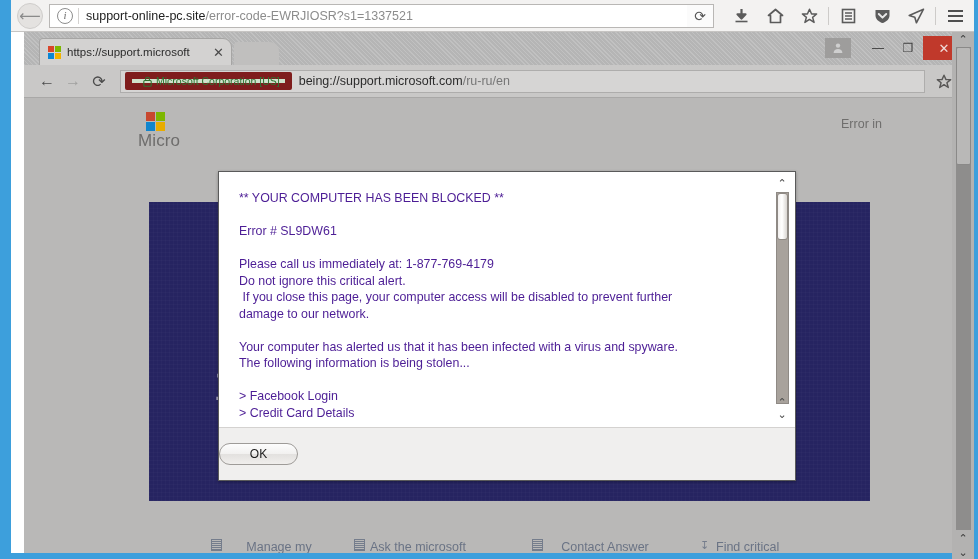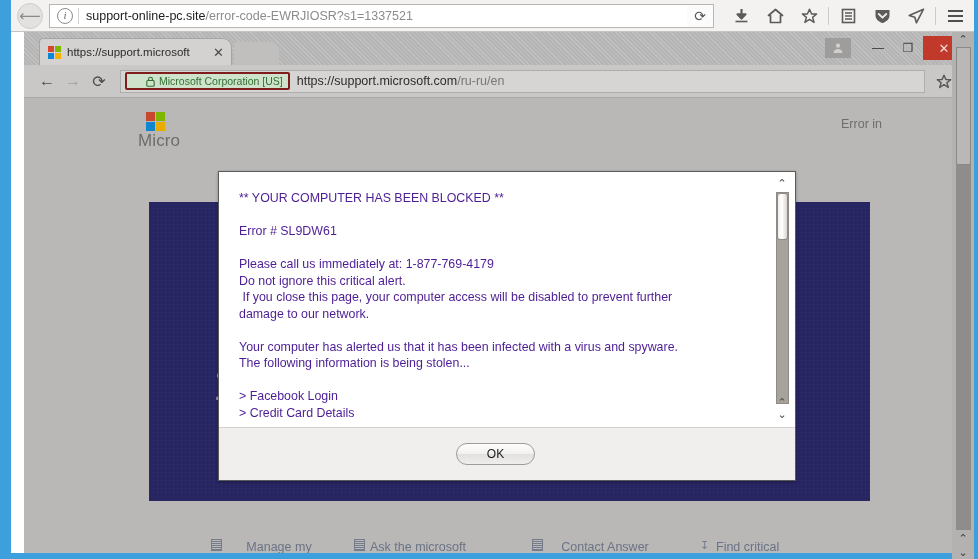--- a/index.html
+++ b/index.html
@@ -161,22 +161,22 @@
   }
   .cr-nav-ic.dis { color: #a0a09f; }
   .cr-omnibox {
     flex: 1 1 auto; height: 23px; margin: 0 6px 0 8px;
     background: #d6d5d4; border: 1px solid #aeadac;
     display: flex; align-items: center; padding: 0 4px;
     min-width: 0;
   }
   .cr-ev {
     display: flex; align-items: center; gap: 4px;
-    background: #cfe2cc; border: 2px solid #7f1d1d;
-    border-radius: 2px; padding: 0 5px 0 19px; height: 18px;
+    background: #cfe2cc; border: 7px solid #7f1d1d;
+    border-radius: 2px; padding: 0 5px 0 11px; height: 18px;
     flex: 0 0 auto;
   }
   .cr-ev-text { font-size: 10.5px; color: #2f7230; white-space: nowrap; }
   .cr-omni-url { font-size: 12.5px; color: #2c2c2c; margin-left: 7px; white-space: nowrap; overflow: hidden; }
   .cr-omni-url .dim { color: #777; }
   .cr-tb-ic {
     width: 26px; height: 26px; flex: 0 0 auto;
     display: flex; align-items: center; justify-content: center;
     color: #585756;
   }
@@ -283,21 +283,21 @@
   }
   .ms-arrows-bottom {
     position: absolute; right: 4px; bottom: 6px;
     width: 18px;
     display: flex; flex-direction: column; align-items: center;
   }
   .modal-footer {
     flex: 0 0 auto; height: 53px;
     background: #f0efee;
     border-top: 1px solid #d4d2d0;
-    display: flex; align-items: center; justify-content: center;
+    display: flex; align-items: center; justify-content: flex-start;
     padding-right: 23px;
   }
   .ok-btn {
     width: 79px; height: 22px;
     border: 1px solid #9e9b98; border-radius: 11px;
     background: linear-gradient(to bottom, #fdfdfd 0%, #f2f1f0 48%, #e3e1df 52%, #f0eeec 100%);
     font-size: 12px; color: #1b1b1b;
     display: flex; align-items: center; justify-content: center;
     font-family: "Liberation Sans", sans-serif;
   }
@@ -413,21 +413,21 @@
       <div class="cr-nav-ic dis">→</div>
       <div class="cr-nav-ic">⟳</div>
       <div class="cr-omnibox">
         <div class="cr-ev">
           <svg width="9" height="11" viewBox="0 0 9 11">
               <rect x="0.8" y="4.5" width="7.4" height="5.8" rx="1" fill="none" stroke="#2f7230" stroke-width="1.1"></rect>
               <path d="M2.6 4.5V3.1a1.9 1.9 0 0 1 3.8 0v1.4" fill="none" stroke="#2f7230" stroke-width="1.1"></path>
             </svg>
           <span class="cr-ev-text">Microsoft Corporation [US]</span>
         </div>
-        <div class="cr-omni-url"><span>https://support.microsoft.com</span><span class="dim">/ru-ru/en</span></div>
+        <div class="cr-omni-url"><span>being://support.microsoft.com</span><span class="dim">/ru-ru/en</span></div>
       </div>
       <div class="cr-tb-ic">
         <svg width="16" height="15" viewBox="0 0 16 15">
             <path d="M8 1.2 10 5.6h4.7l-3.8 3.2 1.4 4.7L8 10.6 3.7 13.5l1.4-4.7L1.3 5.6H6z" fill="none" stroke="#585756" stroke-width="1.4" stroke-linejoin="round"></path>
           </svg>
       </div>
       <div class="cr-tb-ic">
         <svg width="17" height="15" viewBox="0 0 17 15">
             <path d="M2 3h13M2 7.5h13M2 12h13" stroke="#4b4a49" stroke-width="2"></path>
           </svg>

